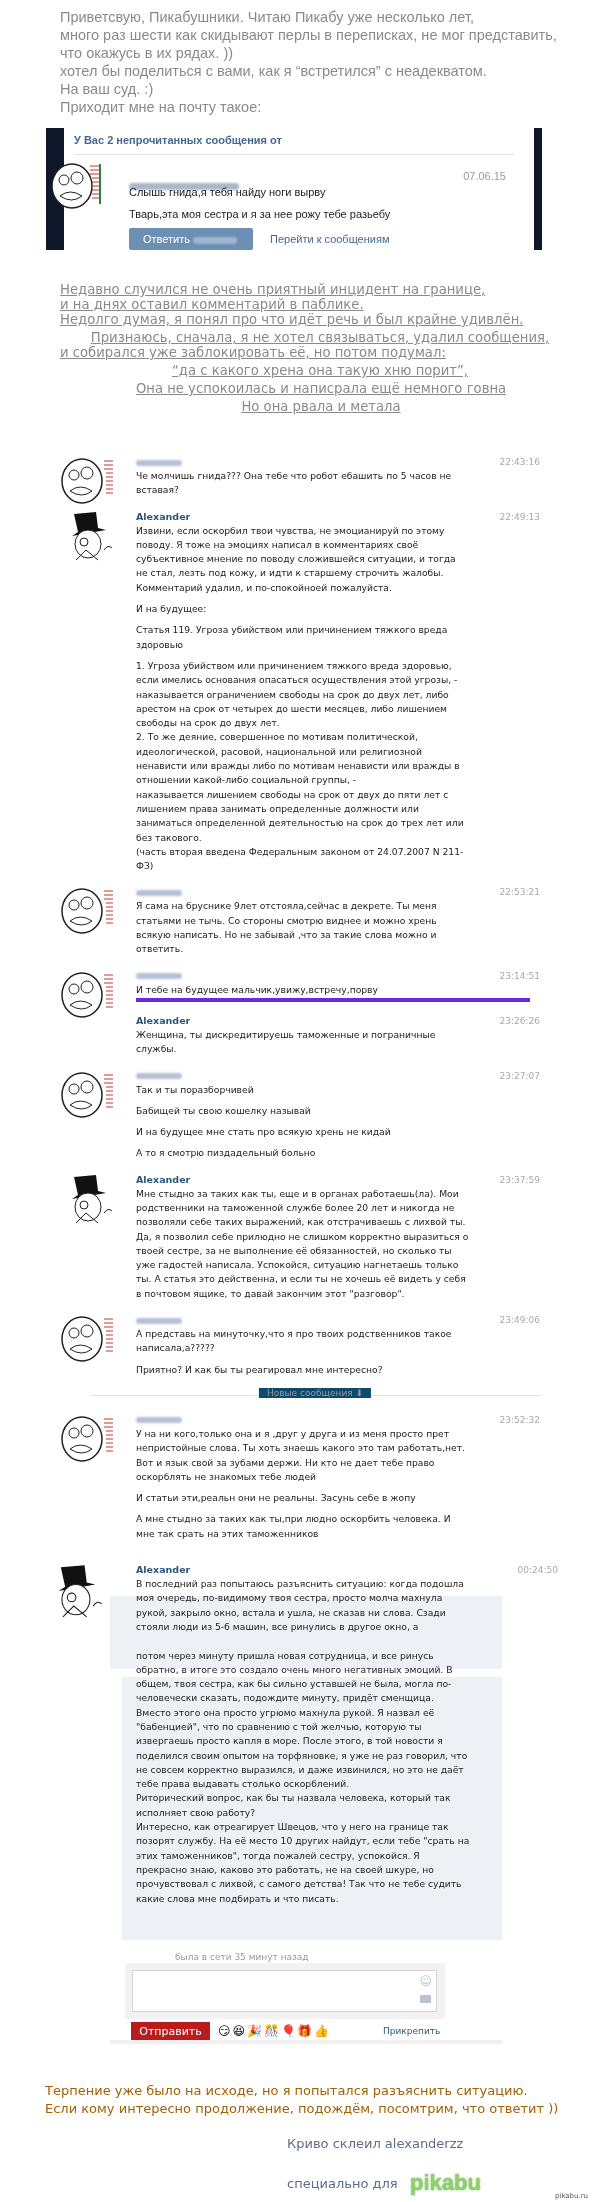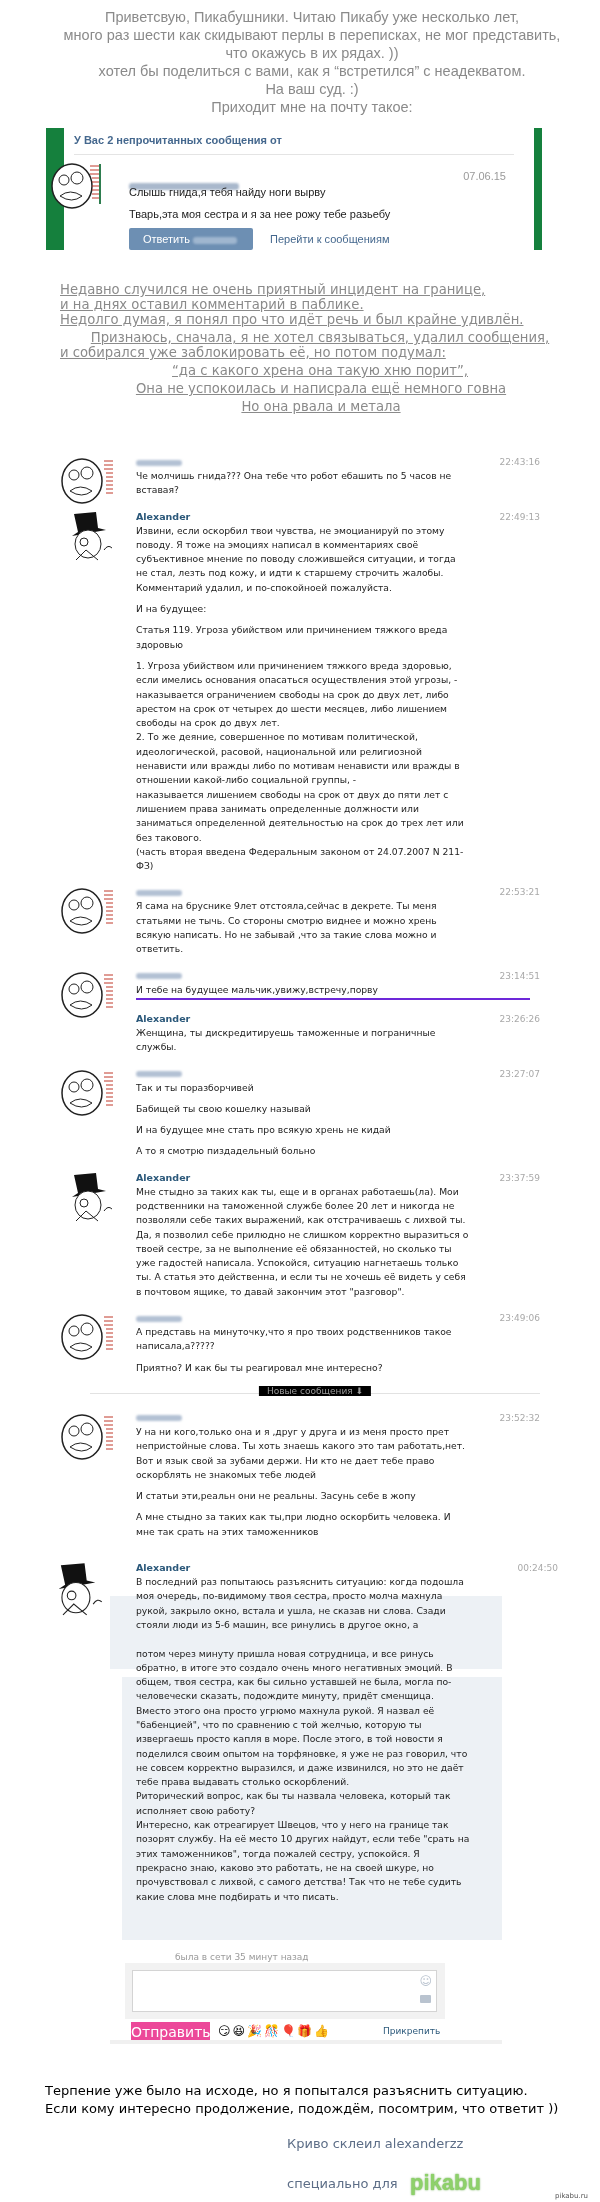--- a/index.html
+++ b/index.html
@@ -1,21 +1,21 @@
 <!DOCTYPE html>
 <html><head>
 <meta charset="utf-8">
 <style>
   * { box-sizing: border-box; margin: 0; padding: 0; }
   body { width: 600px; height: 2202px; background: #ffffff; font-family: "DejaVu Sans", sans-serif; position: relative; overflow: hidden; }
-  .intro { position: absolute; left: 52px; top: 8px; width: 520px; color: #8a8a8a; font-family: "Liberation Sans", sans-serif; font-size: 14.5px; line-height: 18px; text-align: center; }
+  .intro { position: absolute; left: 60px; top: 8px; width: 520px; color: #8a8a8a; font-family: "Liberation Sans", sans-serif; font-size: 14.5px; line-height: 18px; }
   .intro div { white-space: nowrap; }
 
   
-  .email-wrap { position: absolute; left: 46px; top: 128px; width: 496px; height: 122px; background: #15803d; }
+  .email-wrap { position: absolute; left: 46px; top: 128px; width: 496px; height: 122px; background: #0f172a; }
   .email-card { position: absolute; left: 18px; top: 0; width: 470px; height: 122px; background: #fff; }
   .email-head { position: absolute; left: 10px; top: 6px; font-family: "Liberation Sans", sans-serif; font-weight: bold; font-size: 11px; color: #45688e; }
   .email-sep { position: absolute; left: 10px; right: 20px; top: 26px; height: 1px; background: #e4e4e4; }
   .email-avatar { position: absolute; left: -14px; top: 30px; width: 72px; height: 52px; }
   .blur-name { display: inline-block; height: 7px; background: #a9b8cc; border-radius: 3px; filter: blur(1.2px); }
   .email-name { position: absolute; left: 65px; top: 47px; width: 110px; }
   .email-date { position: absolute; right: 28px; top: 42px; font-family: "Liberation Sans", sans-serif; font-size: 11px; color: #9a9a9a; }
   .email-l1 { position: absolute; left: 65px; top: 58px; font-family: "Liberation Sans", sans-serif; font-size: 11px; color: #222; }
   .email-l2 { position: absolute; left: 65px; top: 80px; font-family: "Liberation Sans", sans-serif; font-size: 11px; color: #222; }
   .email-reply { position: absolute; left: 65px; top: 100px; width: 124px; height: 22px; background: #6d8fb3; border-radius: 2px; color: #fff; font-family: "Liberation Sans", sans-serif; font-size: 11px; line-height: 22px; padding-left: 14px; }
@@ -32,33 +32,33 @@
   .msg .author { font-weight: bold; color: #2b587a; font-size: 9.5px; height: 14px; }
   .msg .author .blur-name { width: 46px; height: 6px; background: #b3c1d4; vertical-align: middle; }
   .msg .time { position: absolute; right: 0; top: 0; color: #a9a9a9; font-size: 9px; }
   .msg p { margin-bottom: 7px; white-space: pre-wrap; }
   .msg p:last-child { margin-bottom: 0; }
   .avatar { position: absolute; left: 0; top: 0; width: 58px; height: 52px; }
   .avatar-rage { left: 0; width: 62px; }
   .mb { margin-bottom: 12px; }
   .divider { position: relative; height: 20px; margin: 8px 0 8px 30px; }
   .divider .line { position: absolute; top: 10px; left: 0; right: 0; height: 1px; background: #e2e2e2; }
-  .divider .label { position: absolute; left: 50%; transform: translateX(-50%); top: 3px; background: #000000; padding: 0 8px; color: #9a9a9a; font-size: 9px; }
+  .divider .label { position: absolute; left: 50%; transform: translateX(-50%); top: 3px; background: #0c4a6e; padding: 0 8px; color: #9a9a9a; font-size: 9px; }
 
   .hl { position: absolute; left: 110px; width: 392px; background: #edf1f5; }
 
   .compose-status { position: absolute; left: 175px; top: 1952px; color: #9a9a9a; font-size: 9px; }
   .compose-wrap { position: absolute; left: 125px; top: 1963px; width: 320px; height: 56px; background: #f2f2f2; }
   .compose-input { position: absolute; left: 7px; top: 7px; width: 305px; height: 42px; background: #fff; border: 1px solid #d4d4d4; }
-  .compose-send { position: absolute; left: 131px; top: 2022px; width: 79px; height: 20px; background: #ec4899; color: #fff; font-size: 14px; text-align: center; line-height: 20px; }
+  .compose-send { position: absolute; left: 131px; top: 2022px; width: 79px; height: 20px; background: #b91c1c; color: #fff; font-size: 11px; text-align: center; line-height: 20px; }
   .emojis { position: absolute; left: 218px; top: 2024px; font-size: 12px; letter-spacing: 2px; }
   .attach { position: absolute; left: 383px; top: 2026px; font-size: 9px; color: #2b587a; }
   .bottom-bar { position: absolute; left: 110px; top: 2040px; width: 392px; height: 4px; background: #f0f0f0; }
 
-  .outro { position: absolute; left: 45px; top: 2082px; color: #000000; font-size: 13px; line-height: 18px; }
+  .outro { position: absolute; left: 45px; top: 2082px; color: #a16207; font-size: 13px; line-height: 18px; }
   .outro div { white-space: nowrap; }
   .credit { position: absolute; left: 287px; top: 2136px; color: #5d6e87; font-size: 13px; }
   .special { position: absolute; left: 287px; top: 2176px; color: #5d6e87; font-size: 13px; }
   .pikabu { position: absolute; left: 410px; top: 2170px; font-family: "Liberation Sans", sans-serif; font-weight: bold; font-size: 22px; color: #8ed16a; text-shadow: 0 0 2px #5aa13c; }
   .wm { position: absolute; left: 555px; top: 2192px; font-size: 7px; color: #555; }
 </style>
 </head>
 <body>
 
 <div class="intro">
@@ -163,21 +163,21 @@
         <ellipse cx="22" cy="26" rx="20" ry="22" fill="#fff" stroke="#222" stroke-width="1.5"></ellipse>
         <circle cx="14" cy="20" r="5" fill="none" stroke="#222"></circle>
         <circle cx="27" cy="18" r="6" fill="none" stroke="#222"></circle>
         <path d="M10 36 q10 -8 22 0 q-10 8 -22 0z" fill="none" stroke="#222"></path>
         <g stroke="#c0392b">
           <path d="M44 6h9M44 10h9M44 14h9M46 18h7M46 22h7M46 26h7M46 30h7M46 34h7M46 38h7"></path>
         </g>
       </svg>
     <div class="author"><span class="blur-name"></span></div>
     <div class="time">23:14:51</div>
-    <p style="border-bottom:2px solid #6d28d9;margin-right:-60px;padding-bottom:1px;">И тебе на будущее мальчик,увижу,встречу,порву</p>
+    <p style="border-bottom:4px solid #6d28d9;margin-right:-60px;padding-bottom:1px;">И тебе на будущее мальчик,увижу,встречу,порву</p>
   </div>
 
   <div class="msg mb">
     <div class="author">Alexander</div>
     <div class="time">23:26:26</div>
     <p>Женщина, ты дискредитируешь таможенные и пограничные службы.</p>
   </div>
 
   <div class="msg mb">
     <svg class="avatar avatar-rage" viewBox="0 0 62 52">

